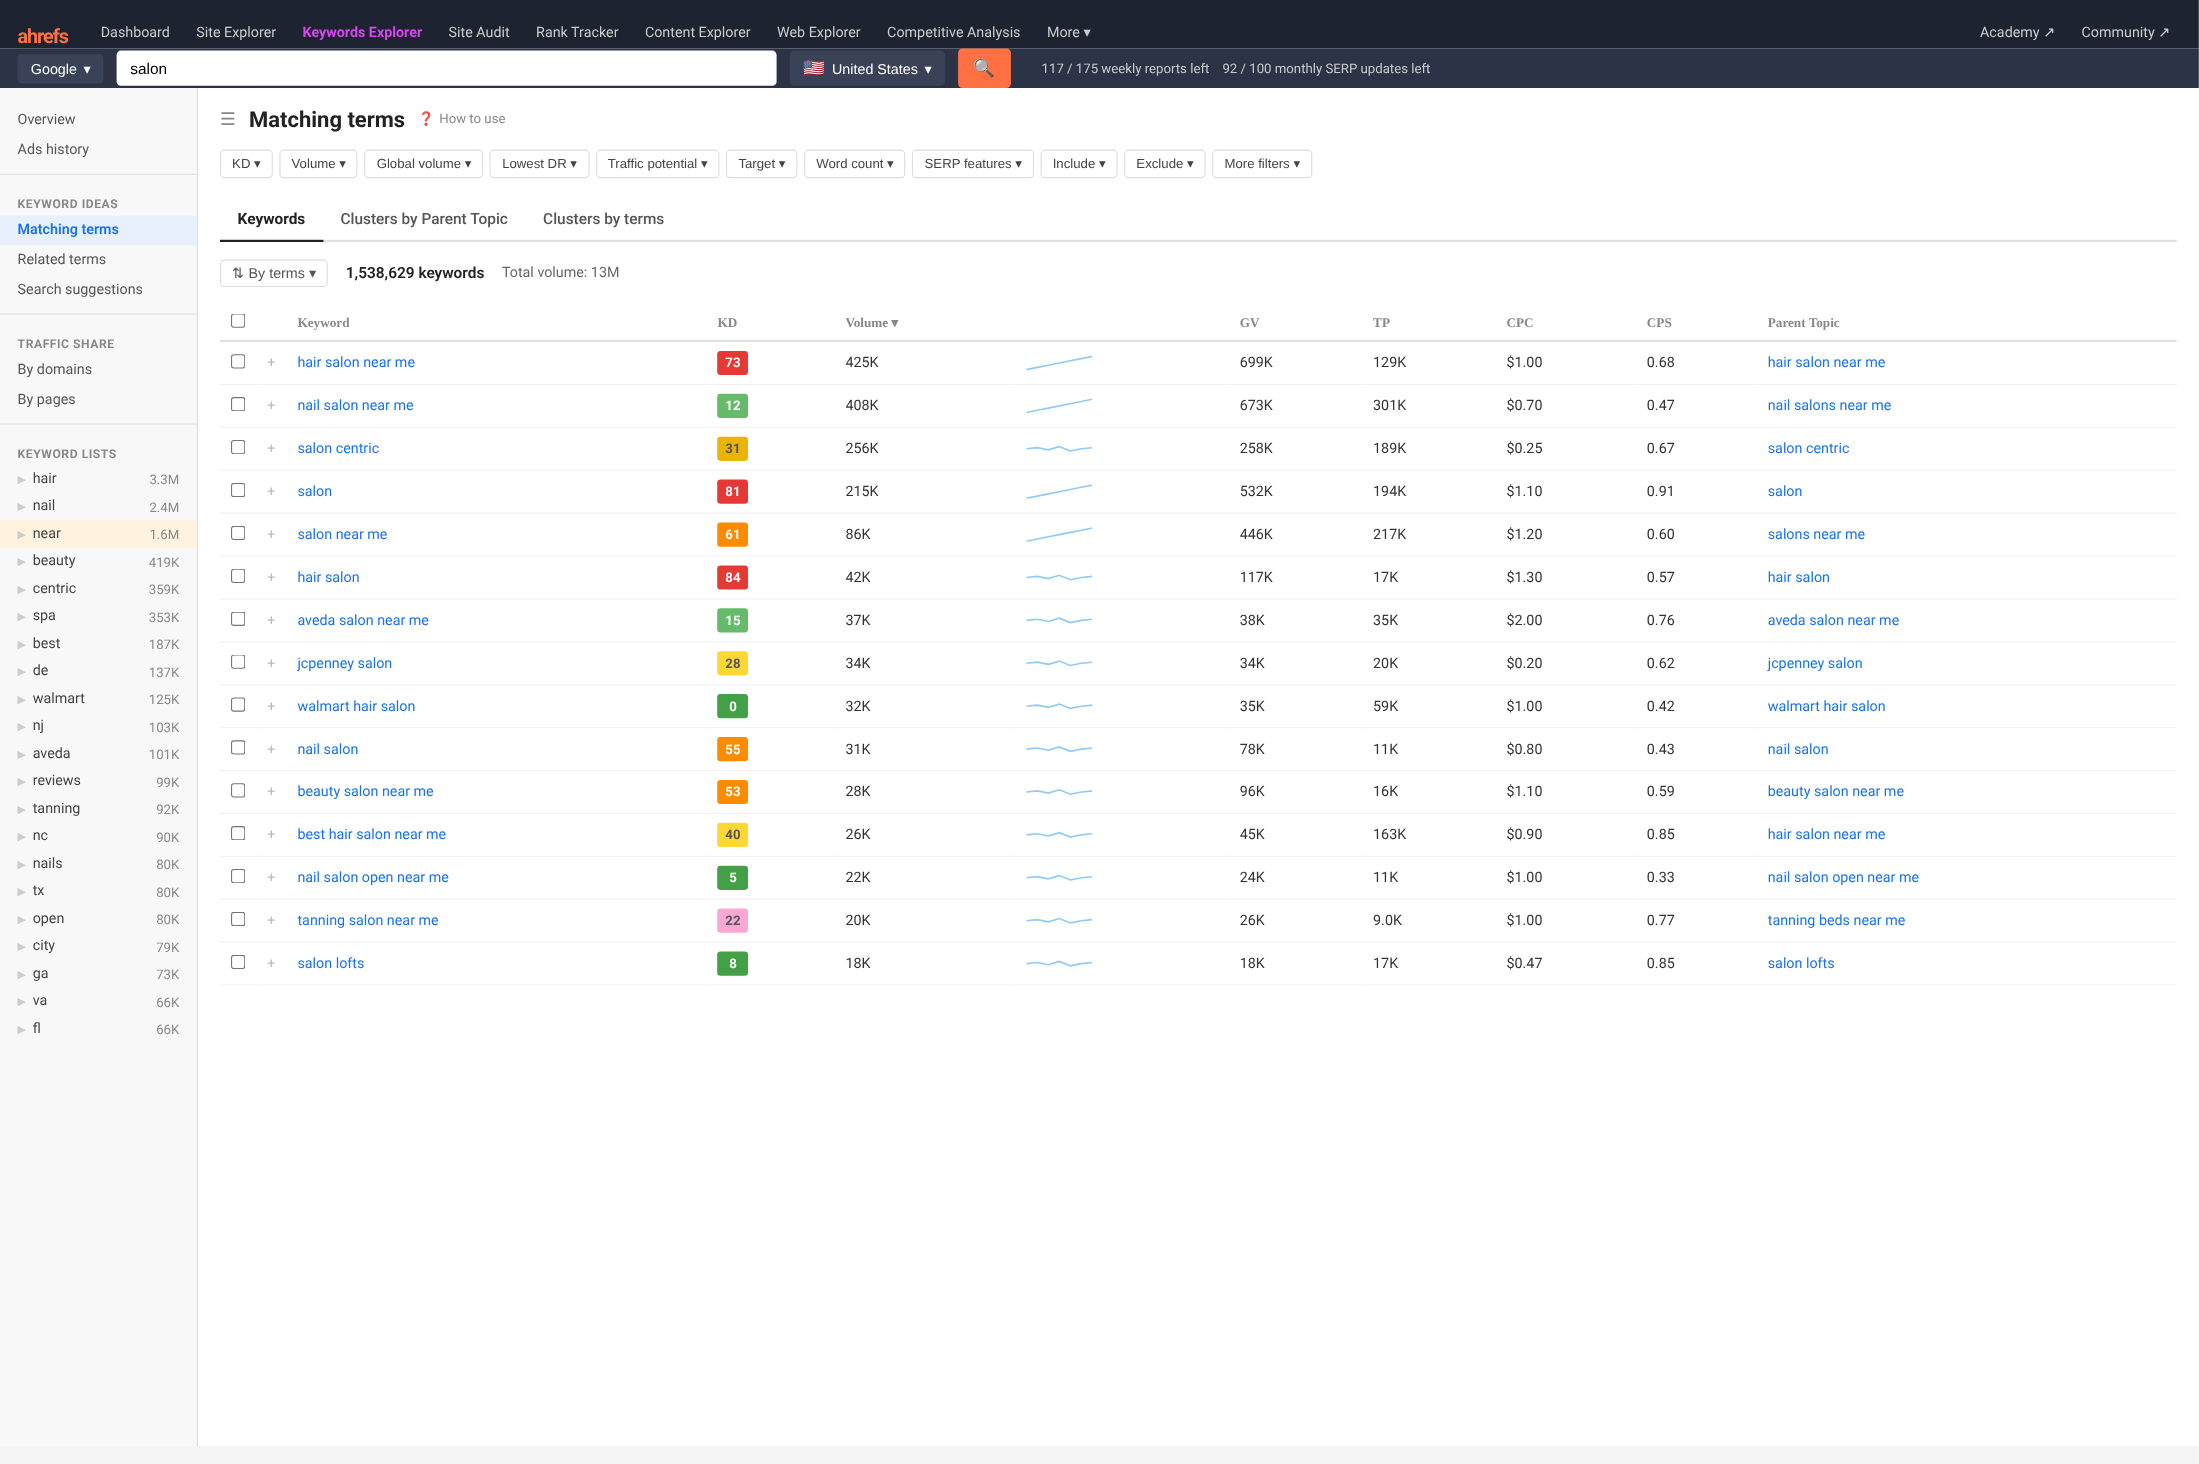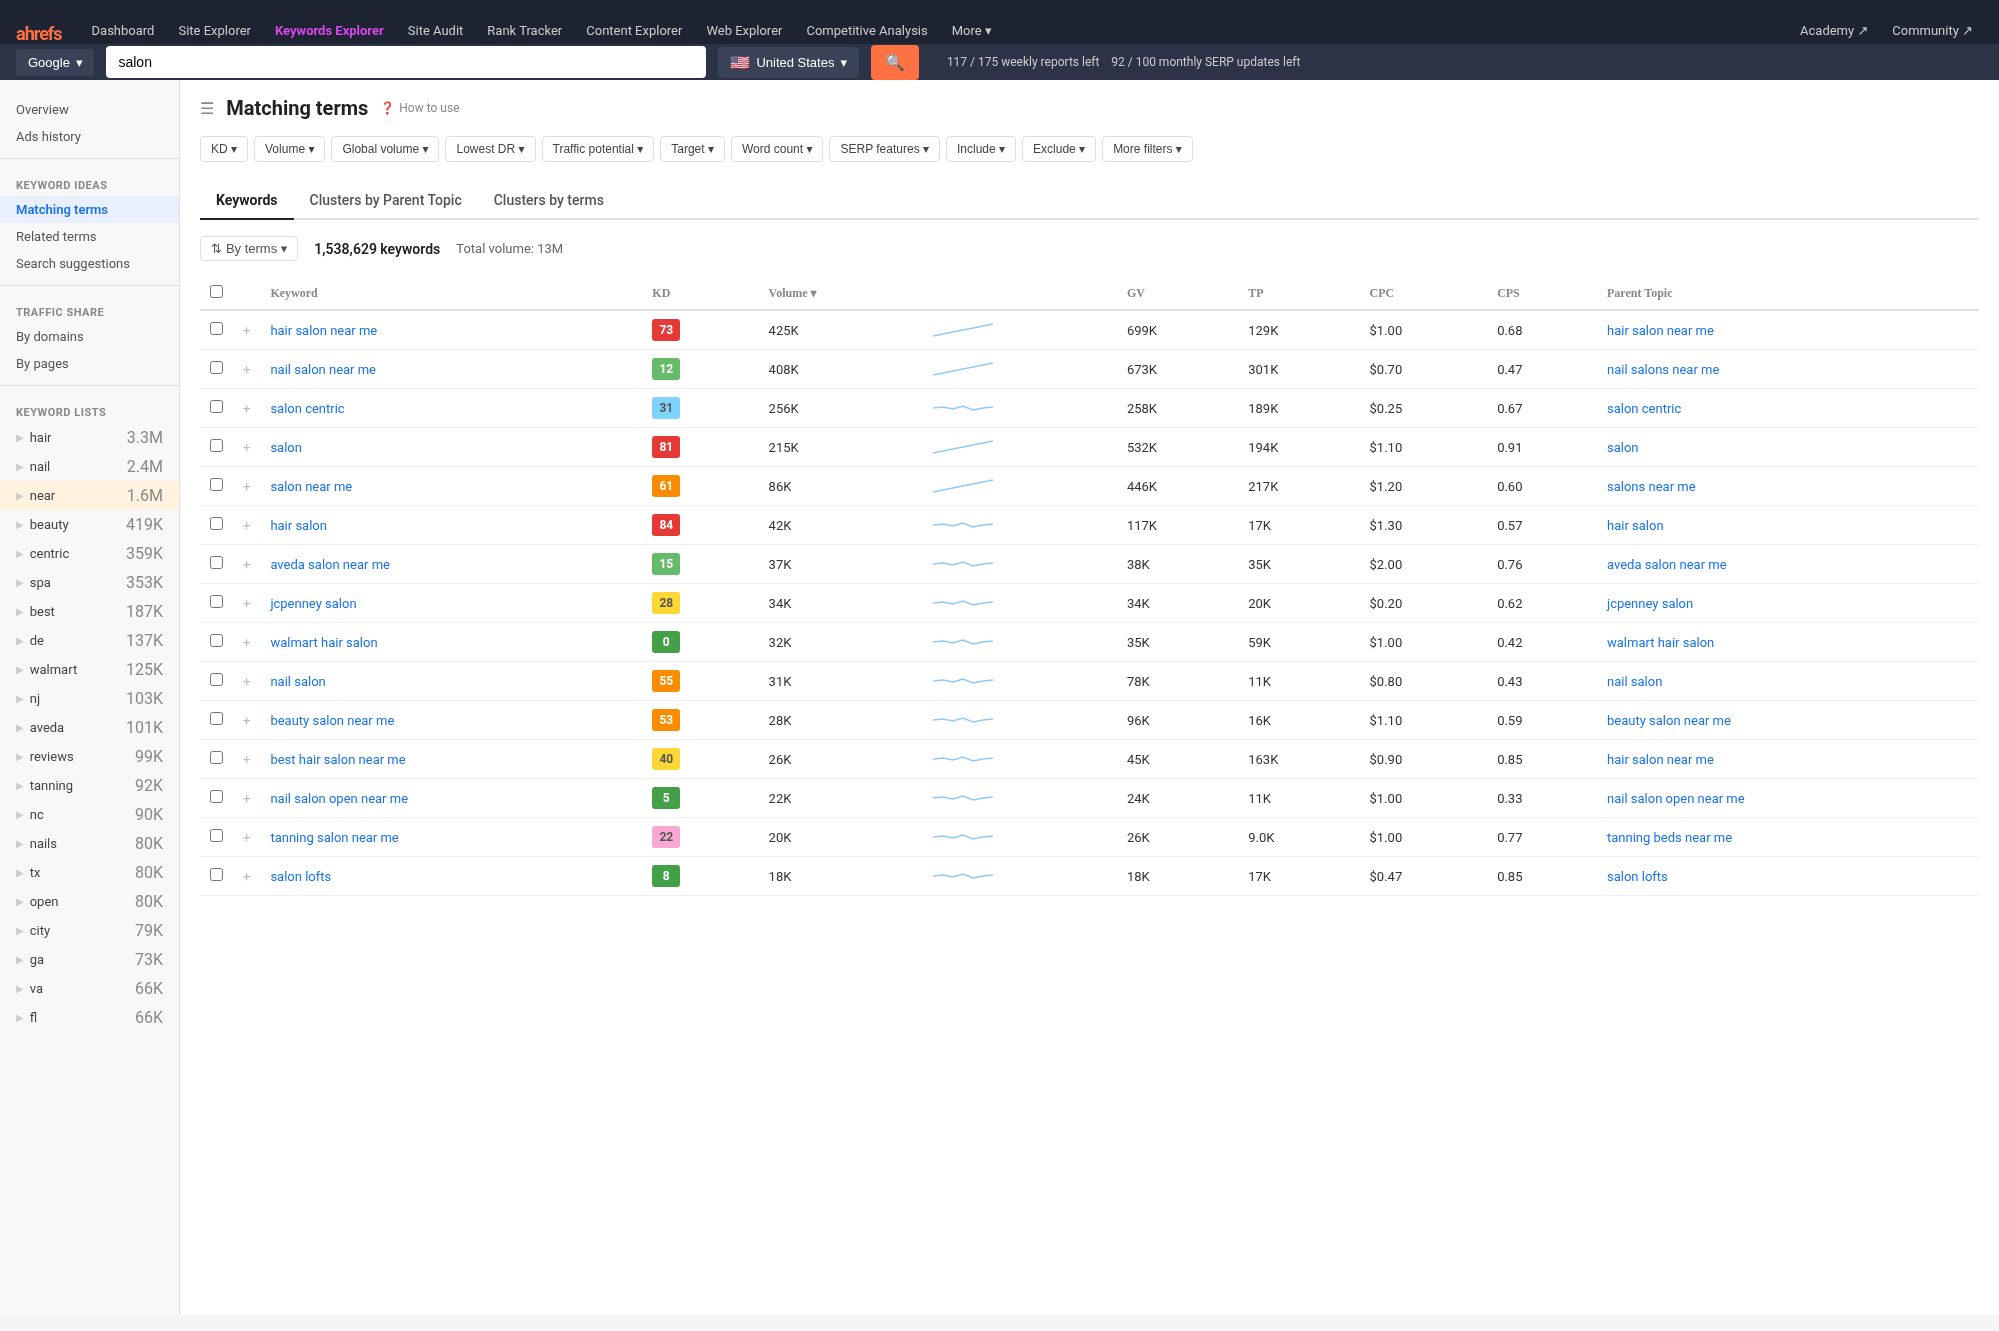--- a/index.html
+++ b/index.html
@@ -72,21 +72,21 @@
     .kd-badge { display: inline-block; width: 28px; height: 22px; line-height: 22px; text-align: center; border-radius: 3px; font-size: 12px; font-weight: 700; color: #fff; }
     .checkbox-cell { width: 20px; }
     .add-cell { width: 20px; color: #bbb; cursor: pointer; }
     .parent-topic-link { color: #1a73e8; cursor: pointer; }
 
     
     .kw-list-item { display: flex; align-items: center; padding: 5px 16px; cursor: pointer; font-size: 13px; color: #444; }
     .kw-list-item.active { background: #fff3e0; }
     .kw-list-item .kw-arrow { color: #ccc; margin-right: 6px; font-size: 10px; }
     .kw-list-item .kw-label { flex: 1; }
-    .kw-list-item .kw-count { color: #888; font-size: 16px; }
+    .kw-list-item .kw-count { color: #888; font-size: 12px; }
 
     
     .sparkline { display: inline-block; vertical-align: middle; }
 
     
     .flag { font-size: 16px; }
   </style>
 </head>
 <body>
 
@@ -357,21 +357,21 @@
   </tr>
             <tr>
     <td class="checkbox-cell">
       <input type="checkbox" style="">
     </td>
     <td class="add-cell">+</td>
     <td>
       <a class="keyword-link">salon centric</a>
     </td>
     <td>
-      <span class="kd-badge" style="background:#7dd3fc;color:#555">31</span>
+      <span class="kd-badge" style="background:#eab308;color:#555">31</span>
     </td>
     <td>256K</td>
     <td><svg class="sparkline" width="60" height="20">
                   <polyline points="0,10 10,9 20,11 30,8 40,12 50,10 60,9" fill="none" stroke="#90caf9" stroke-width="1.5"></polyline>
                 </svg></td>
     <td>258K</td>
     <td>189K</td>
     <td>$0.25</td>
     <td>0.67</td>
     <td>

